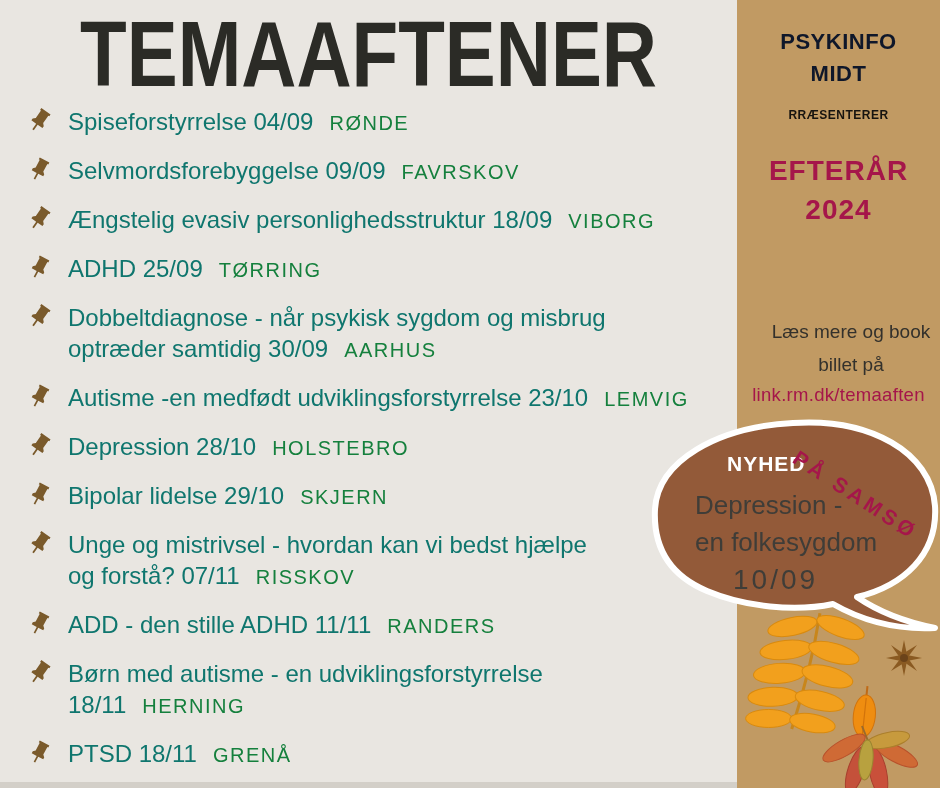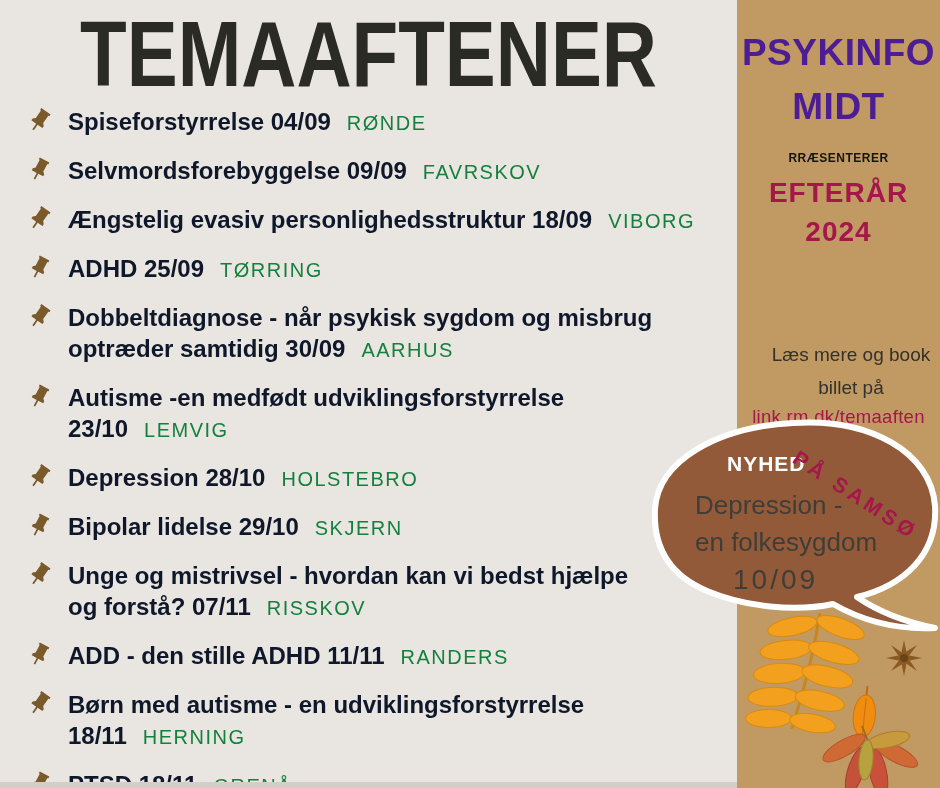--- a/index.html
+++ b/index.html
@@ -25,40 +25,40 @@
   .event{
     display:flex; align-items:flex-start;
     margin-bottom:16px; font-size:24px; line-height:31px;
   }
   .pin{
     flex:0 0 30px; width:30px; height:30px; margin-right:12px; margin-top:1px;
   }
   .pin svg{ width:27px; height:27px; transform:rotate(35deg); }
   .event:nth-child(even) .pin svg{ transform:rotate(28deg) scale(0.96); }
   .etext{ display:inline; }
-  .etitle{ color:#0f172a; font-weight:700; }
+  .etitle{ color:#0f766e; font-weight:400; }
   .ecity{
     color:#15803d; font-weight:400; font-size:20px;
     letter-spacing:1.5px; margin-left:16px; white-space:nowrap;
   }
   
   .sidebar{
     position:absolute; left:737px; top:0; width:203px; height:788px;
     background:#c19a63; text-align:center;
   }
   .brand{
-    margin-top:26px; color:#4c1d95; font-weight:700;
-    font-size:37px; line-height:1.45; letter-spacing:0.5px;
+    margin-top:26px; color:#0f172a; font-weight:700;
+    font-size:22px; line-height:1.45; letter-spacing:0.5px;
   }
   .presents{
     margin-top:18px; color:#17140f; font-weight:700;
     font-size:12px; letter-spacing:0.5px;
   }
   .season{
-    margin-top:8px; color:#a5164a; font-weight:700;
+    margin-top:29px; color:#a5164a; font-weight:700;
     font-size:28px; line-height:1.4; letter-spacing:1px;
   }
   .cta{
     margin-top:86px; color:#33312c; font-size:19px; line-height:1.75;margin-left:25px;
   }
   .link{
     margin-top:2px; color:#a5164a; font-size:18.5px; font-weight:400;
     letter-spacing:0.3px;
   }
   

